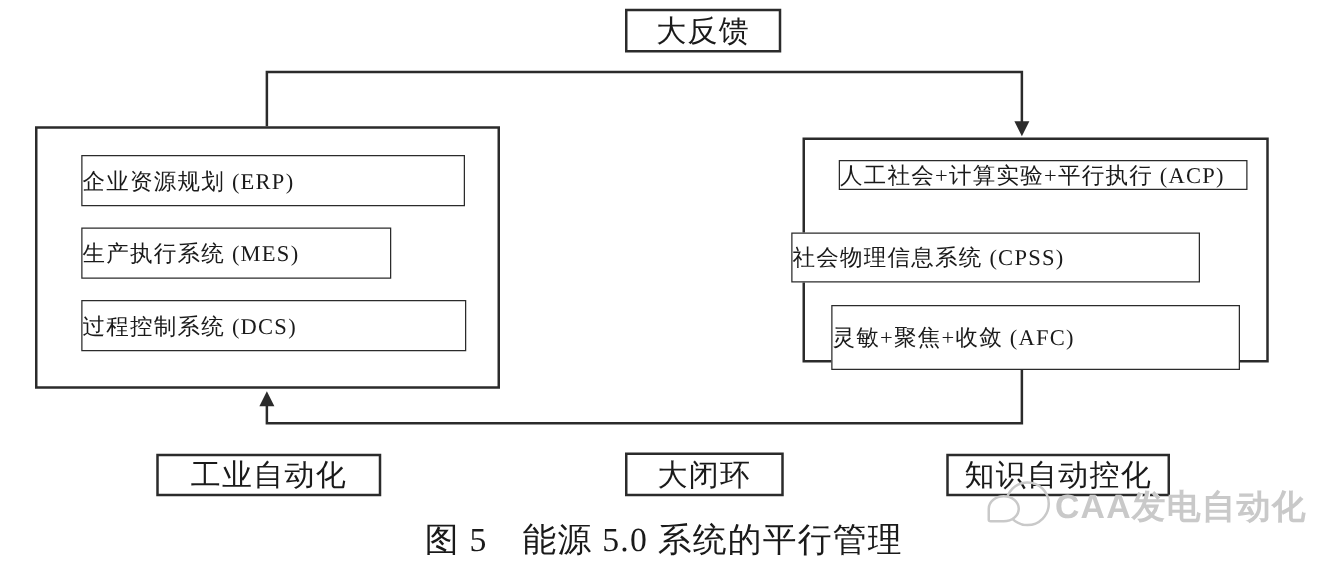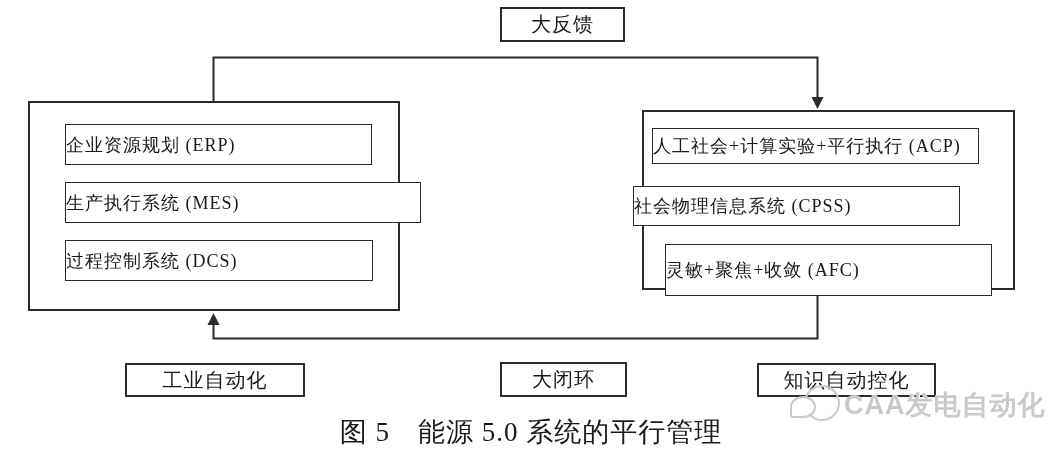--- a/index.html
+++ b/index.html
@@ -22,21 +22,21 @@
     width: 1062px; height: 449px;
     z-index: 0;
   }
   .box {
     position: absolute;
     border: 2px solid #2b2b2b;
     background: #ffffff;
     display: flex;
     align-items: center;
     justify-content: center;
-    font-size: 20px;
+    font-size: 24px;
     letter-spacing: 1px;
     z-index: 1;
     box-sizing: border-box;
   }
   .outer-box {
     position: absolute;
     border: 2px solid #2b2b2b;
     background: #ffffff;
     z-index: 1;
     box-sizing: border-box;
@@ -119,29 +119,29 @@
   </svg>
 
   <div class="box" style="left:500px; top:7px; width:125px; height:35px;">
     <span>大反馈</span>
   </div>
 
   <div class="outer-box" style="left:28px; top:101px; width:372px; height:210px;"></div>
   <div class="inner-box" style="left:65px; top:124px; width:307px; height:41px;">
     <span>企业资源规划 (ERP)</span>
   </div>
-  <div class="inner-box" style="left:65px; top:182px; width:356px; height:41px;">
+  <div class="inner-box" style="left:65px; top:182px; width:248px; height:41px;">
     <span>生产执行系统 (MES)</span>
   </div>
   <div class="inner-box" style="left:65px; top:240px; width:308px; height:41px;font-family:Liberation Serif, serif;">
     <span>过程控制系统 (DCS)</span>
   </div>
 
   <div class="outer-box" style="left:642px; top:110px; width:373px; height:180px;"></div>
-  <div class="inner-box" style="left:652px; top:128px; width:327px; height:36px;">
+  <div class="inner-box" style="left:671px; top:128px; width:327px; height:24px;">
     <span>人工社会+计算实验+平行执行 (ACP)</span>
   </div>
   <div class="inner-box" style="left:633px; top:186px; width:327px; height:40px;">
     <span>社会物理信息系统 (CPSS)</span>
   </div>
   <div class="inner-box" style="left:665px; top:244px; width:327px; height:52px;">
     <span>灵敏+聚焦+收敛 (AFC)</span>
   </div>
 
   <div class="box" style="left:125px; top:363px; width:180px; height:34px;">

